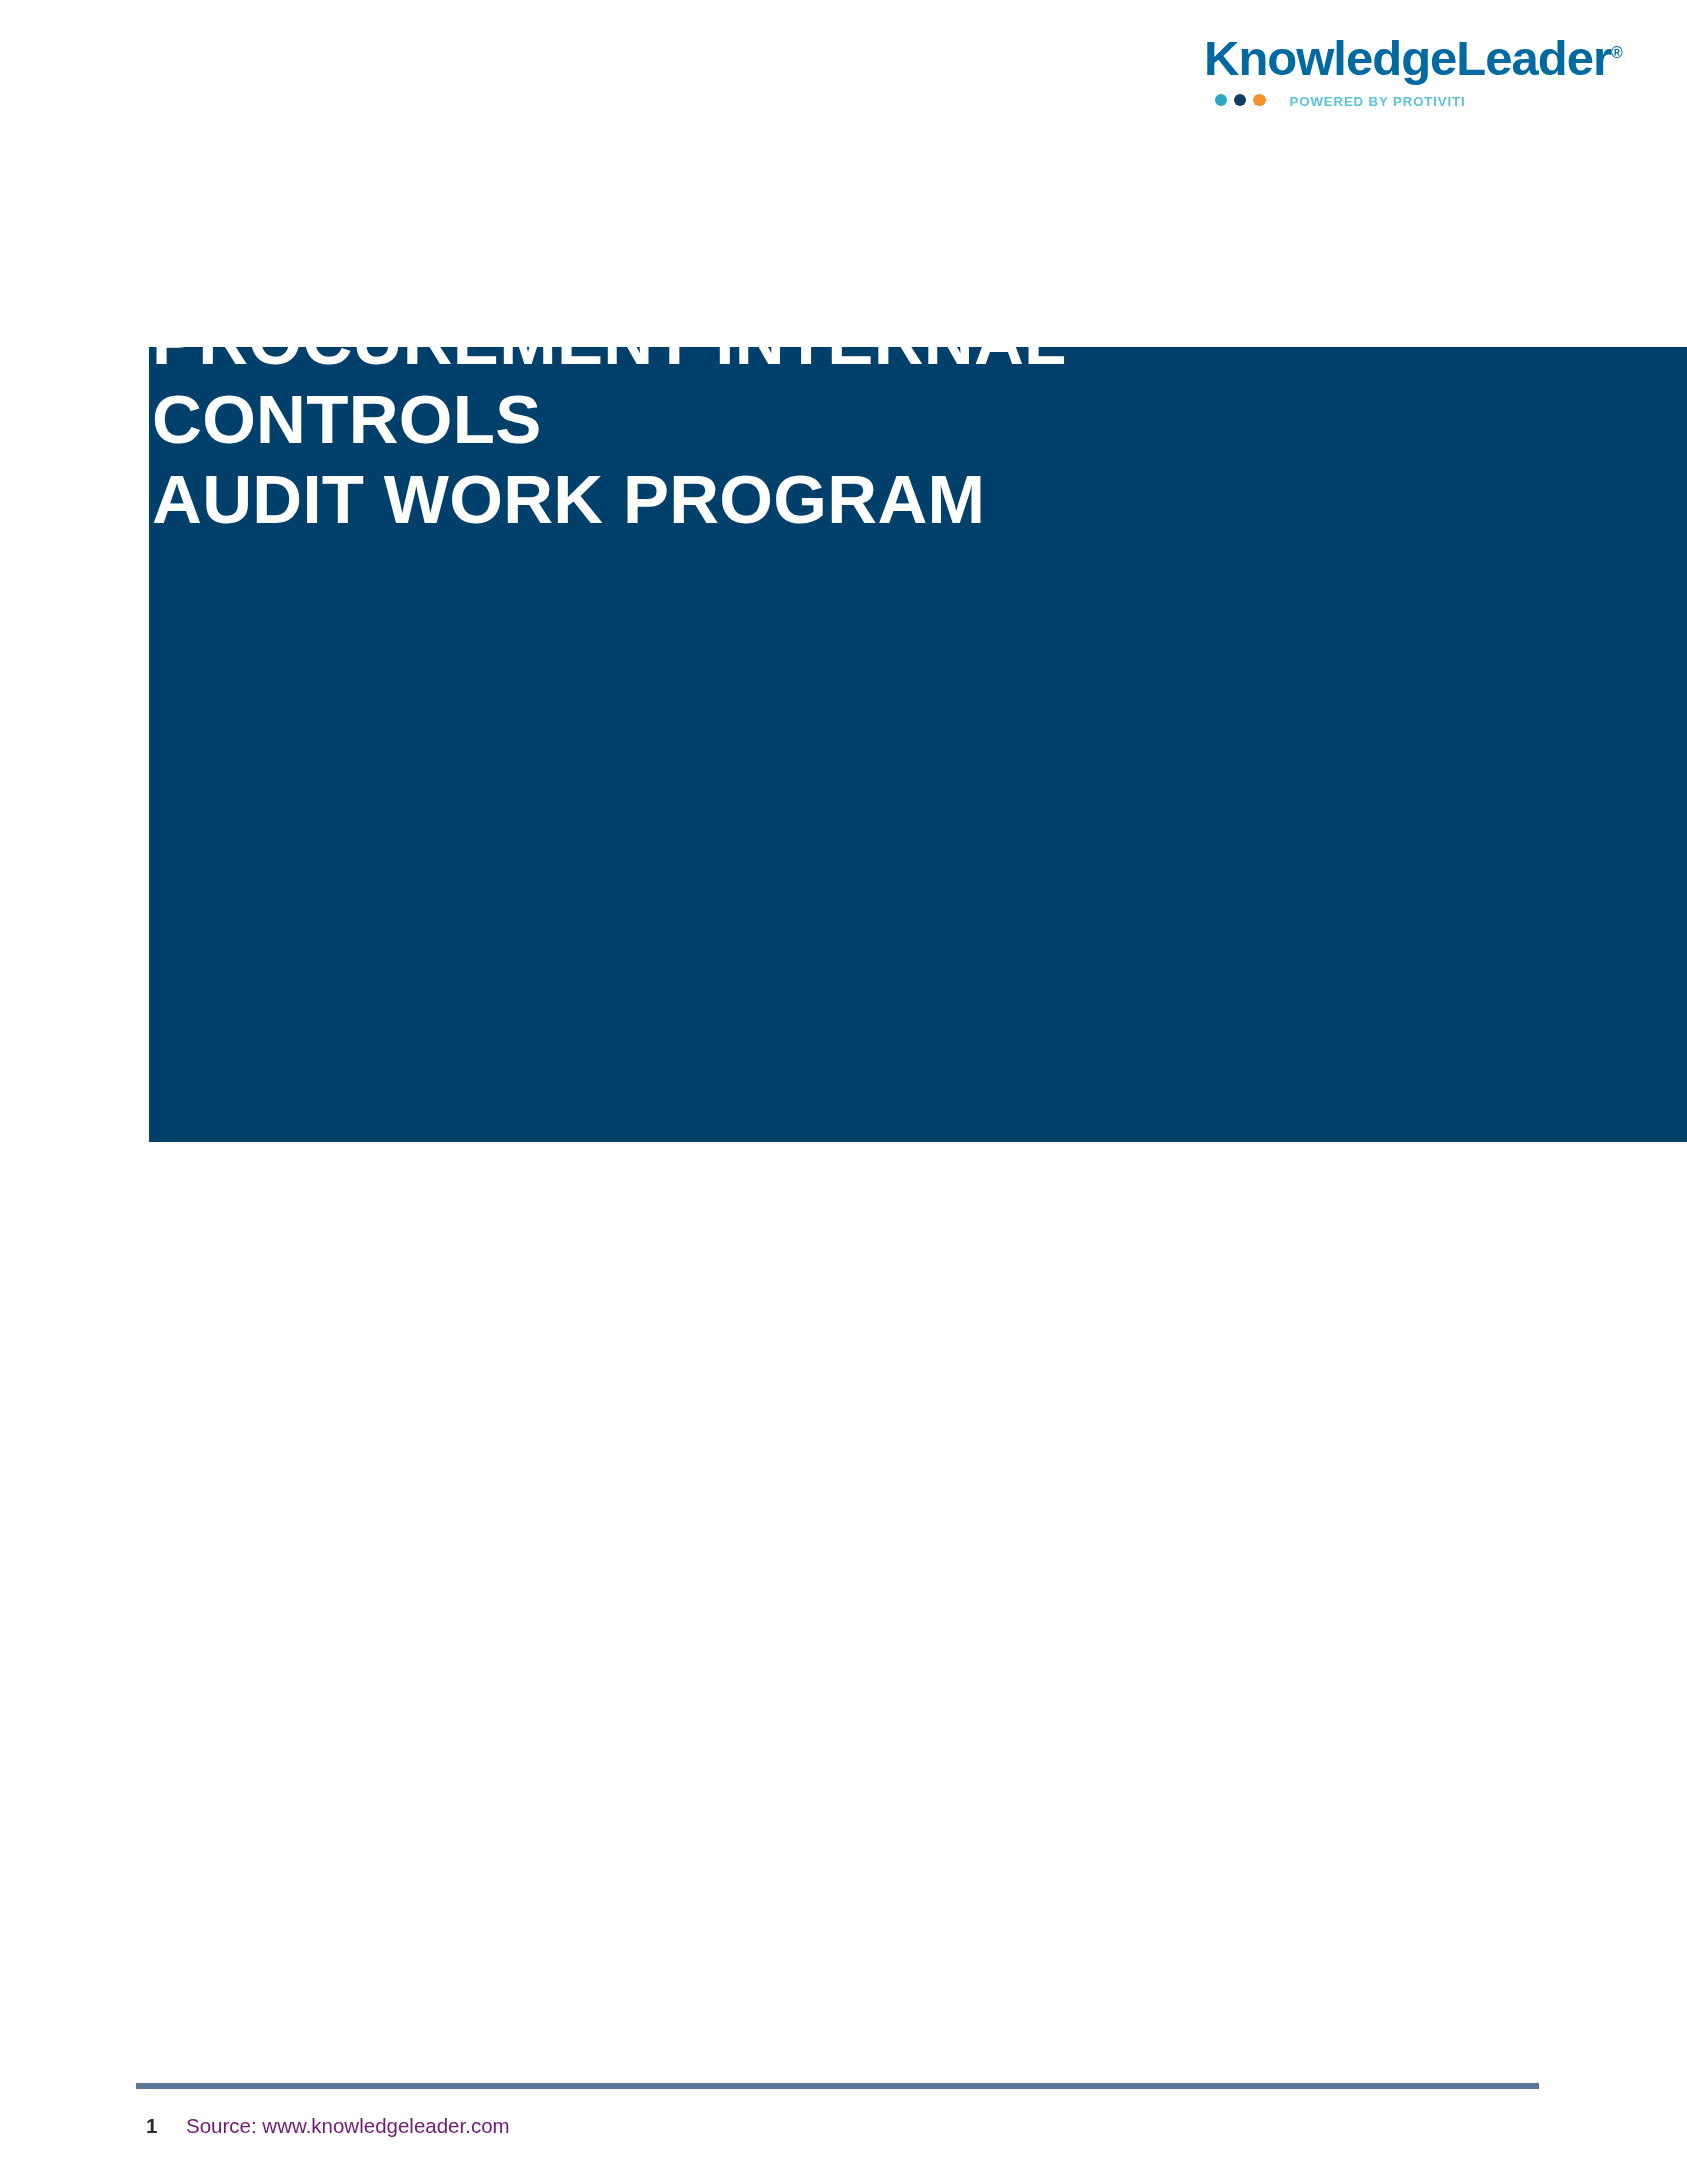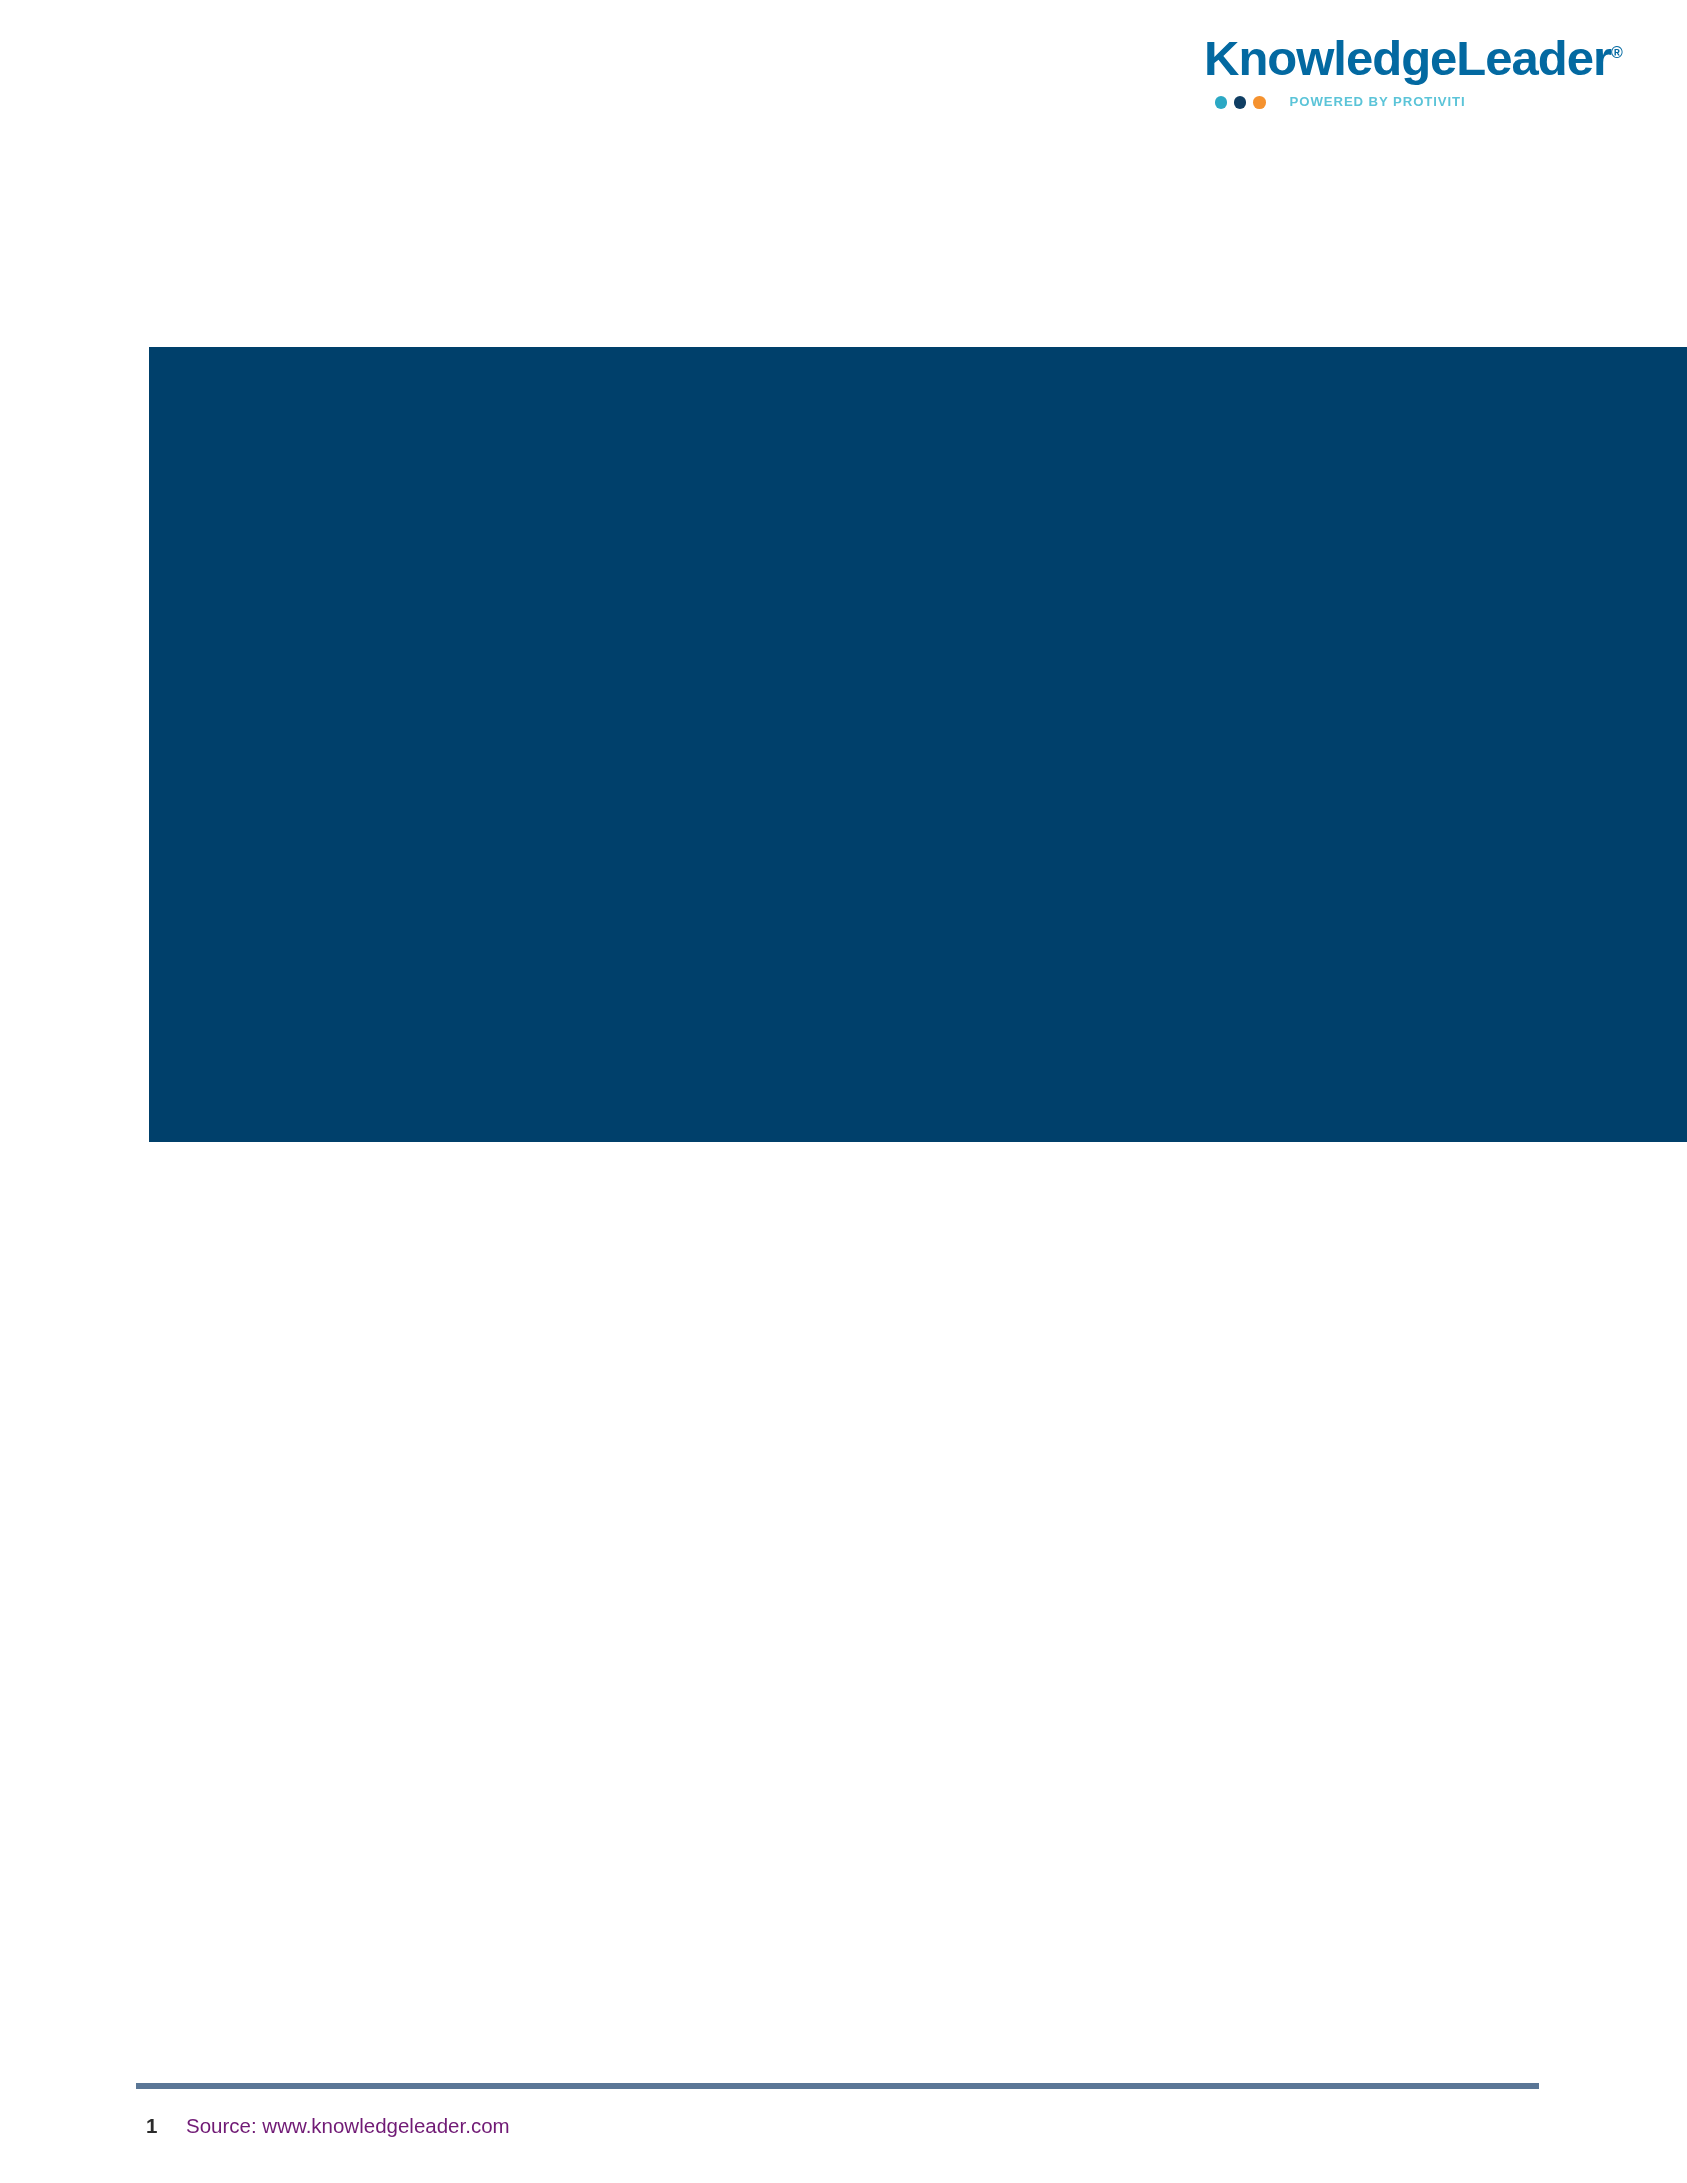--- a/index.html
+++ b/index.html
@@ -37,21 +37,21 @@
     white-space: nowrap;
   }
   .logo-wordmark .reg {
     font-size: 16px;
     vertical-align: super;
     letter-spacing: 0;
     font-weight: bold;
   }
   .logo-tagline-row {
     display: flex;
-    align-items: flex-end;
+    align-items: flex-start;
     margin-top: 10.6px;
     padding-left: 10.6px;
   }
   .logo-dots {
     display: flex;
     align-items: center;
     gap: 6.6px;
     margin-right: 24px;
   }
   .logo-dot {
@@ -140,20 +140,21 @@
         <span class="logo-dot d1"></span>
         <span class="logo-dot d2"></span>
         <span class="logo-dot d3"></span>
       </div>
       <div class="logo-tagline-text">POWERED BY PROTIVITI</div>
     </div>
   </div>
 
   <div class="title-banner"></div>
 
+  <h1 class="banner-title"><span>PROCUREMENT INTERNAL CONTROLS</span><br><span>AUDIT WORK PROGRAM</span></h1>
 
   <div class="footer-rule"></div>
   <div class="footer-row">
     <div class="footer-page-number">1</div>
     <div class="footer-source">Source: www.knowledgeleader.com</div>
   </div>
 
 </div>
 
 

